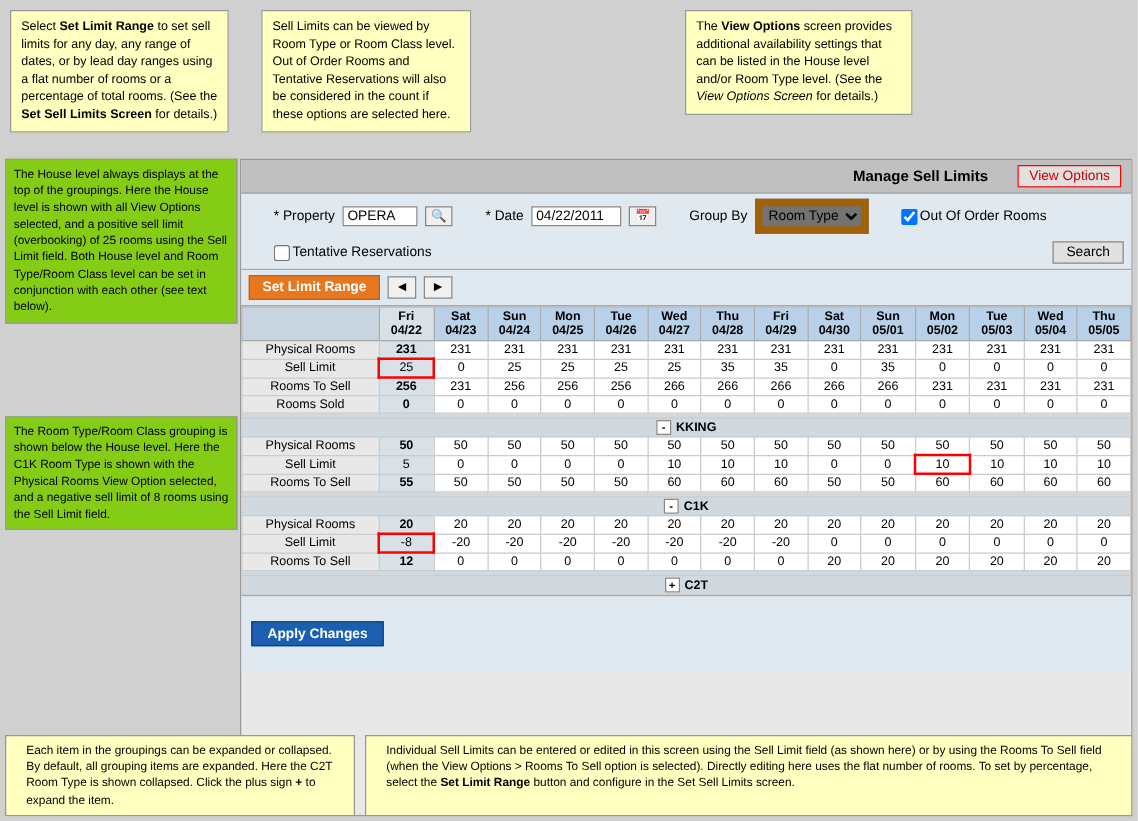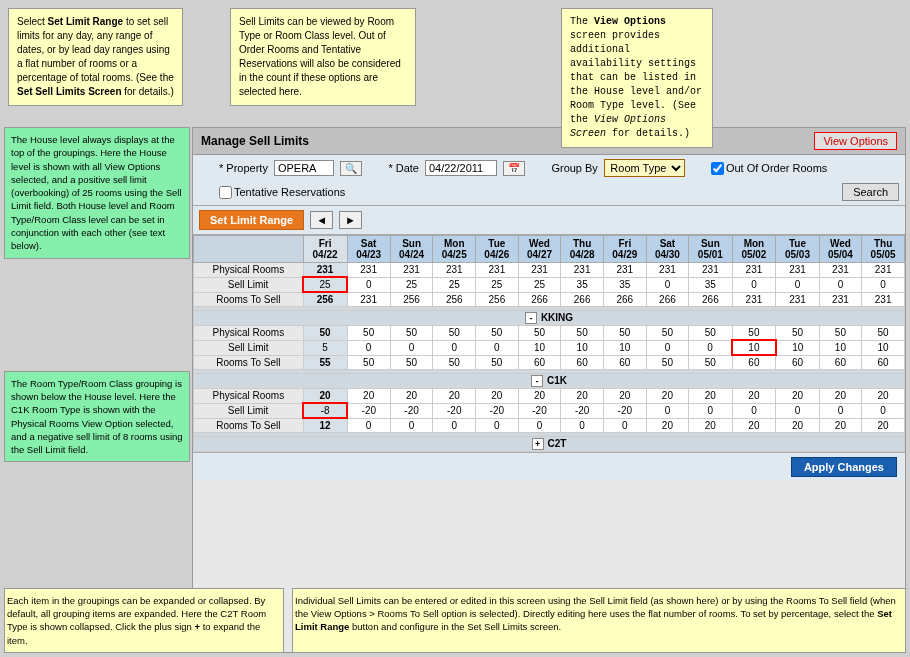--- a/index.html
+++ b/index.html
@@ -28,21 +28,21 @@
       border: 1px solid #999;
     }
     
     .panel-title {
       background: #c0c0c0;
       padding: 4px 8px;
       font-size: 12px;
       font-weight: bold;
       border-bottom: 1px solid #999;
       display: flex;
-      justify-content: space-between;
+      justify-content: flex-end;
       align-items: center;
       gap: 24px;
     }
     
     .view-options-btn {
       background: #e0e0e0;
       border: 1px solid #f00;
       color: #c00;
       padding: 2px 8px;
       font-size: 11px;
@@ -69,24 +69,23 @@
     }
     .toolbar .icon-btn {
       border: 1px solid #888;
       background: #f0f0f0;
       padding: 1px 4px;
       font-size: 10px;
       cursor: pointer;
     }
     .group-by-select {
       font-size: 11px;
-      border: 1px solid #a16207;
-      background: #fef9c3;
+      border: 6px solid #a16207;
+      background: #737373;
       padding: 1px;
-      text-align: center;
     }
     .search-btn {
       background: #e0e0e0;
       border: 1px solid #888;
       padding: 2px 10px;
       font-size: 11px;
       cursor: pointer;
       margin-left: auto;
     }
     .checkbox-label { font-size: 11px; display: flex; align-items: center; gap: 2px; }
@@ -174,64 +173,63 @@
       line-height: 10px;
       font-size: 9px;
       margin-right: 4px;
       cursor: pointer;
       background: white;
     }
     
     
     .apply-row {
       display: flex;
-      justify-content: flex-end;
-      padding: 4px 8px;
+      padding: 20px 8px;
       background: #e0e8f0;
       border-top: 1px solid #aaa;
     }
     .apply-btn {
       background: #1a5fb0;
       color: white;
       border: 1px solid #0a3f80;
       padding: 3px 12px;
       font-size: 11px;
       font-weight: bold;
       cursor: pointer;
     }
     .left-tooltip {
-      background: #86efac;
+      background: #84cc16;
       border: 1px solid #999;
       padding: 5px 6px;
       font-size: 9.5px;
       line-height: 1.4;
       margin-bottom: 8px;
     }
     .bottom-tooltip {
       background: #ffffc0;
       border: 1px solid #999;
-      padding: 5px 2px;
+      padding: 5px 16px;
       font-size: 9.5px;
       line-height: 1.4;
       flex: 1;
     }
     .bottom-tooltip b { font-weight: bold; }
   </style>
 </head>
 <body>
 
 <div class="tooltip-box" style="left:8px; top:8px; width:175px;">
   Select <b>Set Limit Range</b> to set sell limits for any day, any range of dates, or by lead day ranges using a flat number of rooms or a percentage of total rooms. (See the <b>Set Sell Limits Screen</b> for details.)
 </div>
 
-<div class="tooltip-box" style="left:230px; top:8px; width:186px;">
+<div class="tooltip-box" style="left:209px; top:8px; width:168px;">
   Sell Limits can be viewed by Room Type or Room Class level. Out of Order Rooms and Tentative Reservations will also be considered in the count if these options are selected here.
 </div>
 
-<div class="tooltip-box" style="left:561px; top:8px; width:152px;font-family:Liberation Mono, monospace;">
+<div class="tooltip-box" style="left:548px; top:8px; width:182px;">
   The <b>View Options</b> screen provides additional availability settings that can be listed in the House level and/or Room Type level. (See the <i>View Options Screen</i> for details.)
 </div>
 
 <div class="main-panel">
 
   <div class="panel-title">
     <span>Manage Sell Limits</span>
     <button class="view-options-btn">View Options</button>
   </div>
 
@@ -334,20 +332,37 @@
           <td>266</td>
           <td>266</td>
           <td>266</td>
           <td>266</td>
           <td>231</td>
           <td>231</td>
           <td>231</td>
           <td>231</td>
         </tr>
 
+        <tr>
+          <td class="row-label-td">Rooms Sold</td>
+          <td class="first-col">0</td>
+          <td>0</td>
+          <td>0</td>
+          <td>0</td>
+          <td>0</td>
+          <td>0</td>
+          <td>0</td>
+          <td>0</td>
+          <td>0</td>
+          <td>0</td>
+          <td>0</td>
+          <td>0</td>
+          <td>0</td>
+          <td>0</td>
+        </tr>
 
 
 
 
         <tr>
             <td colspan="15" style="height:4px; background:#d0d8e0;"></td>
           </tr>
 
         <tr>
           <td colspan="15" class="group-header-td">
@@ -482,21 +497,21 @@
     <div class="apply-row">
       <button class="apply-btn">Apply Changes</button>
     </div>
   </div>
 </div>
 
 <div style="position:absolute; left:4px; top:127px; width:186px;">
   <div class="left-tooltip" style="margin-bottom:6px;">
     The House level always displays at the top of the groupings. Here the House level is shown with all View Options selected, and a positive sell limit (overbooking) of 25 rooms using the Sell Limit field. Both House level and Room Type/Room Class level can be set in conjunction with each other (see text below).
   </div>
-  <div class="left-tooltip" style="margin-top:112px;">
+  <div class="left-tooltip" style="margin-top:74px;">
     The Room Type/Room Class grouping is shown below the House level. Here the C1K Room Type is shown with the Physical Rooms View Option selected, and a negative sell limit of 8 rooms using the Sell Limit field.
   </div>
 </div>
 
 <div style="position:absolute; bottom:4px; left:4px; right:4px; display:flex; gap:8px;">
   <div class="bottom-tooltip" style="max-width:280px;">
     Each item in the groupings can be expanded or collapsed. By default, all grouping items are expanded. Here the C2T Room Type is shown collapsed. Click the plus sign <b>+</b> to expand the item.
   </div>
   <div class="bottom-tooltip">
     Individual Sell Limits can be entered or edited in this screen using the Sell Limit field (as shown here) or by using the Rooms To Sell field (when the View Options &gt; Rooms To Sell option is selected). Directly editing here uses the flat number of rooms. To set by percentage, select the <b>Set Limit Range</b> button and configure in the Set Sell Limits screen.

